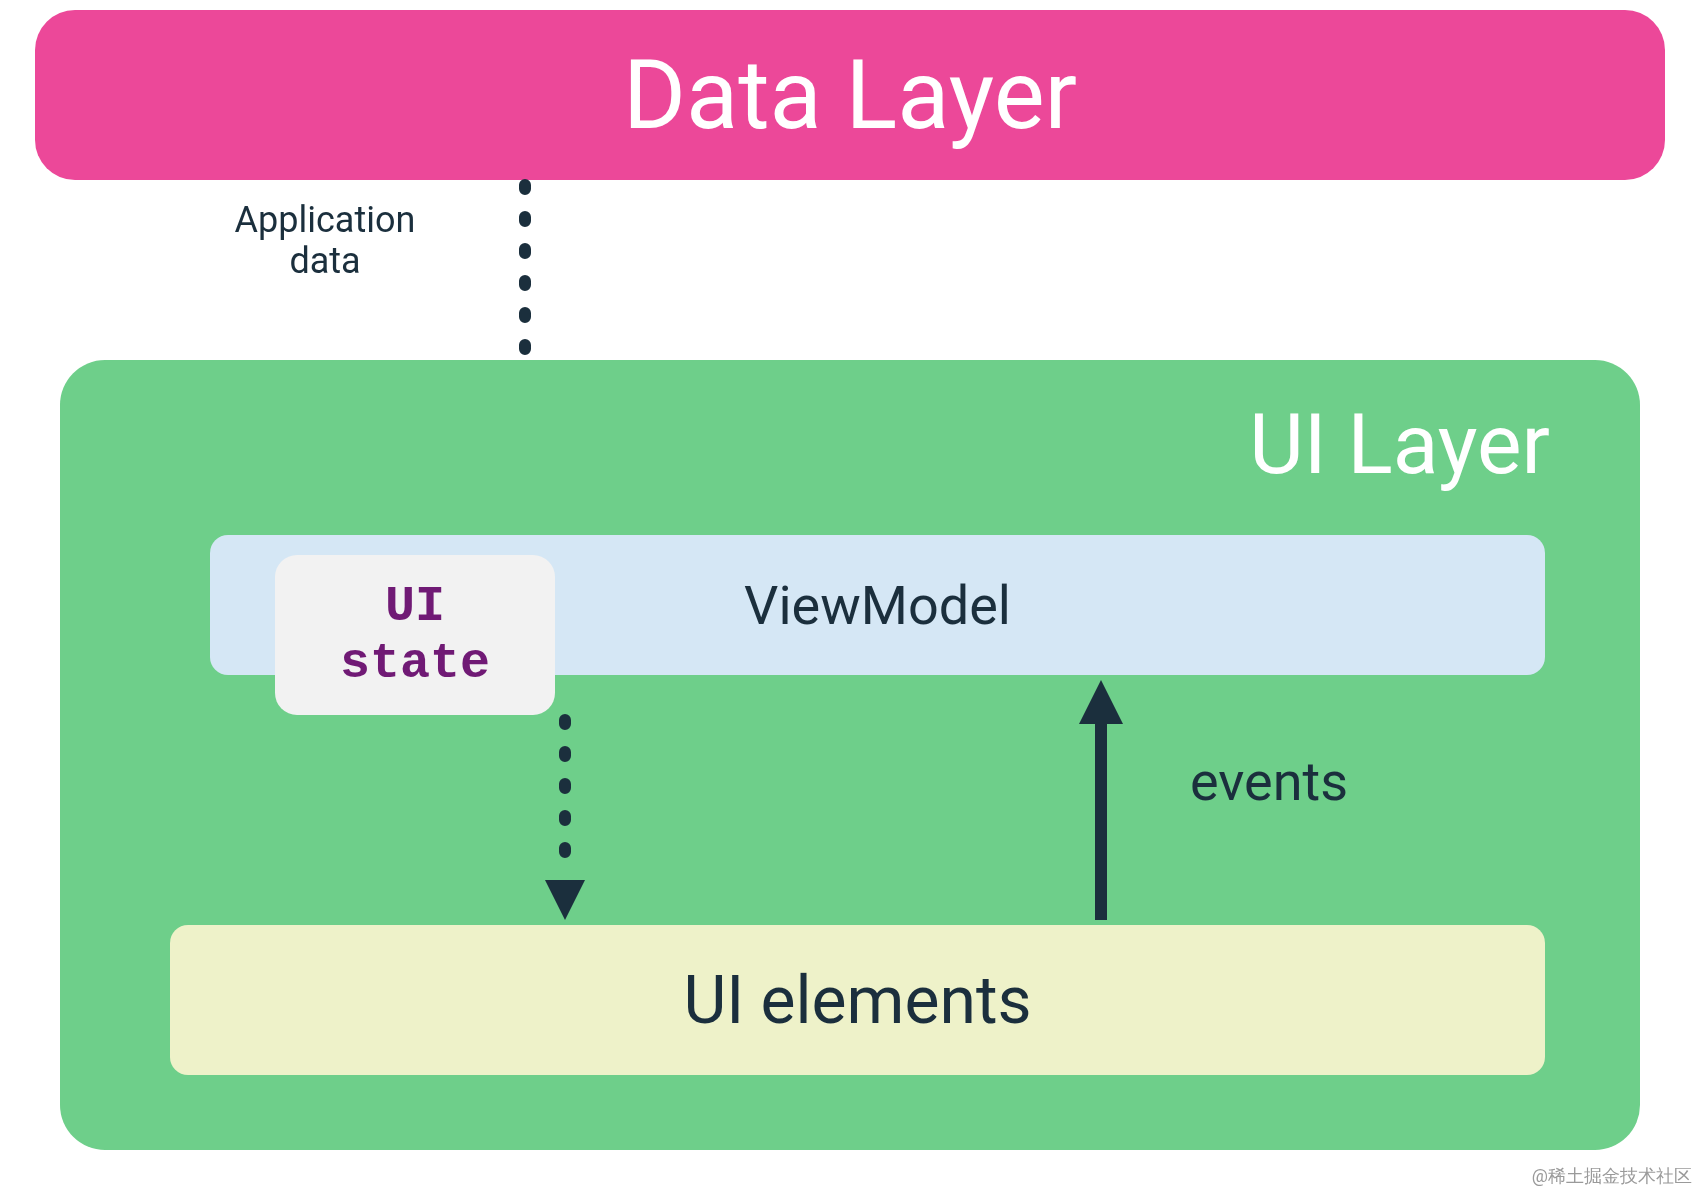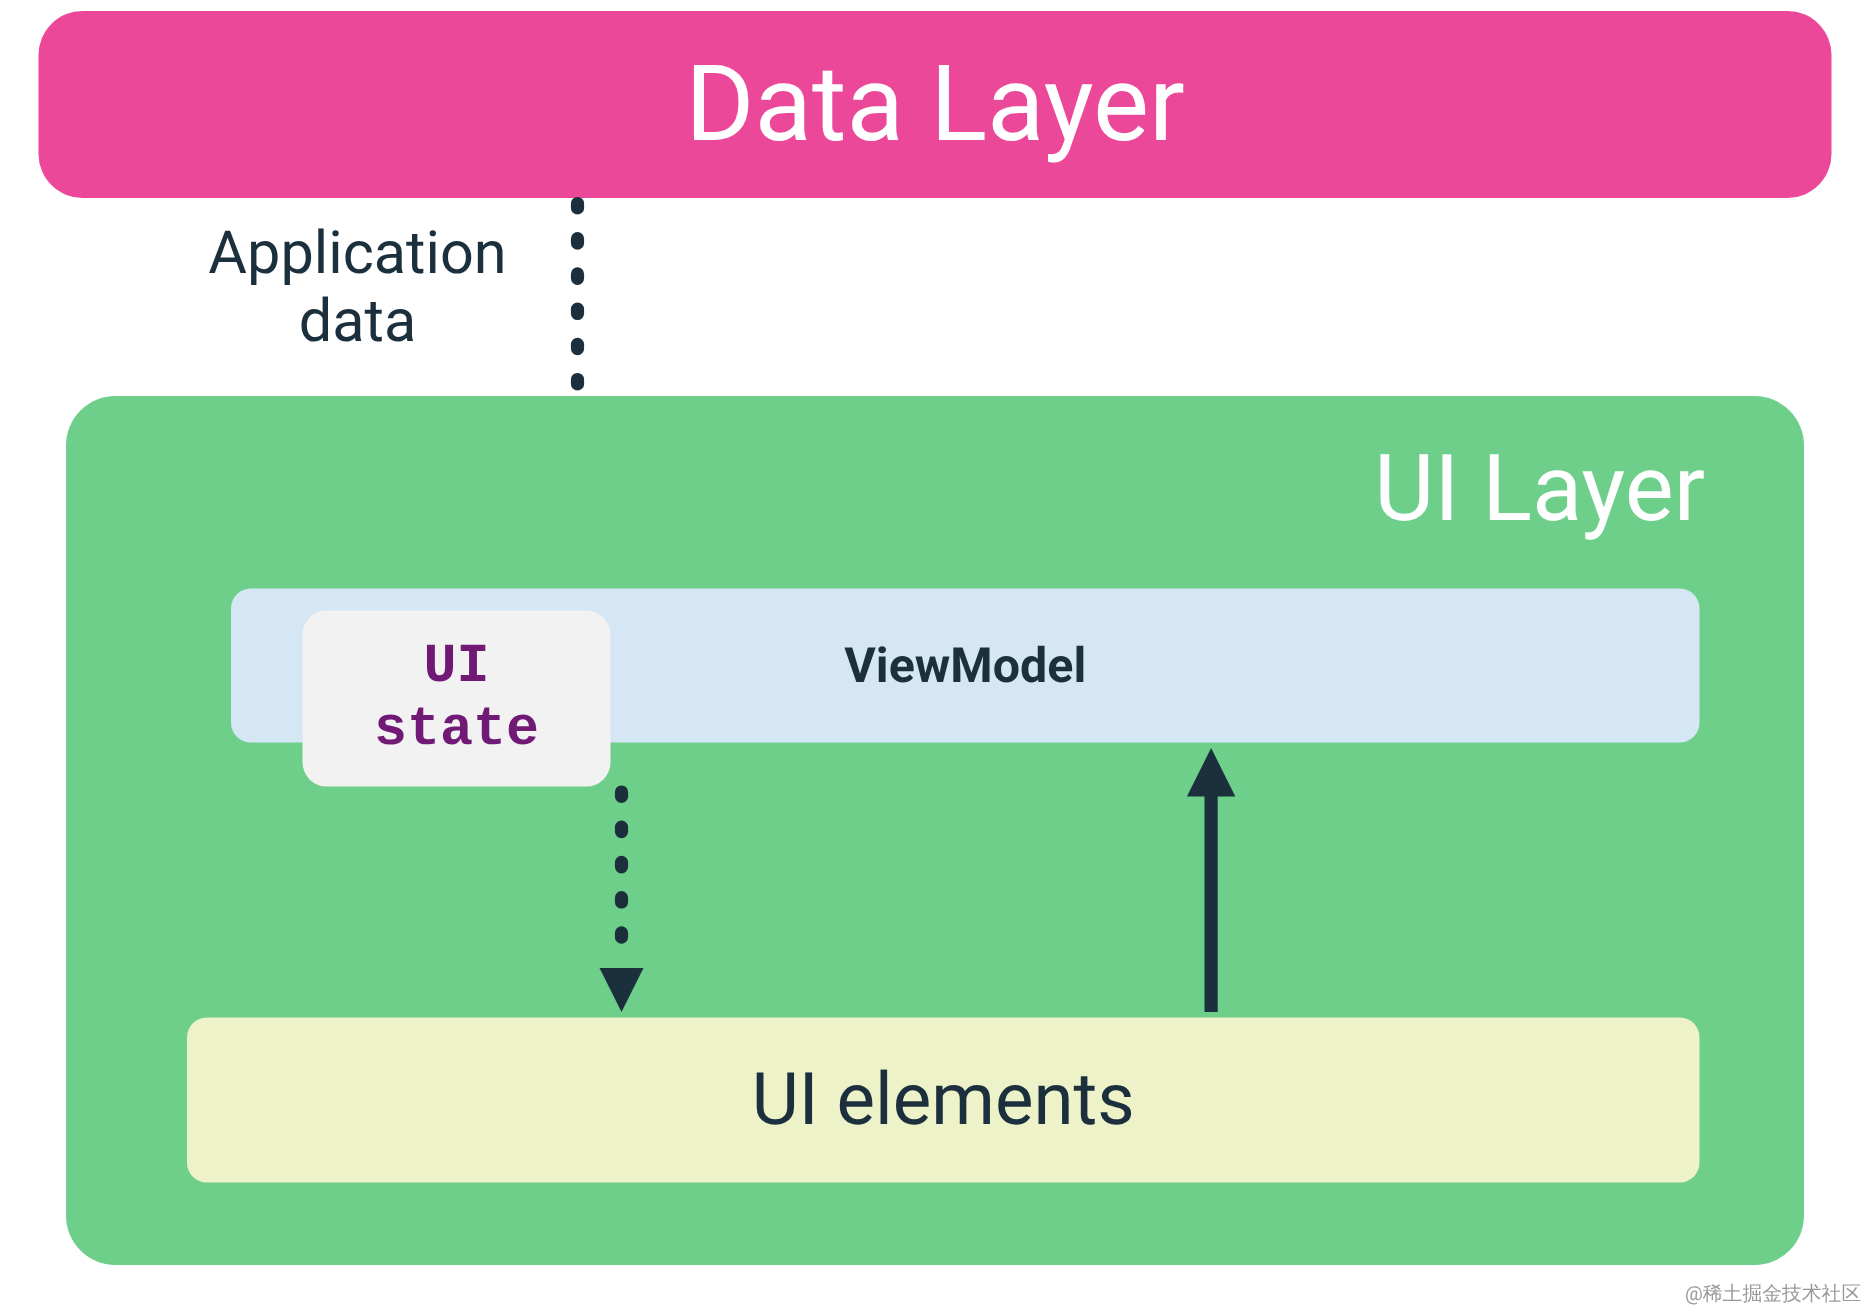--- a/index.html
+++ b/index.html
@@ -33,21 +33,21 @@
     font-size: 96px;
     font-weight: 400;
   }
   .app-data-label {
     position: absolute;
     left: 170px;
     top: 200px;
     width: 310px;
     text-align: center;
     color: #1b2f3d;
-    font-size: 54px;
+    font-size: 36px;
     line-height: 1.15;
   }
   .ui-layer {
     position: absolute;
     left: 60px;
     top: 360px;
     width: 1580px;
     height: 790px;
     background: #6ecf8a;
     border-radius: 45px;
@@ -67,22 +67,22 @@
     width: 1335px;
     height: 140px;
     background: #d5e7f5;
     border-radius: 18px;
     display: flex;
     align-items: center;
     justify-content: center;
   }
   .viewmodel-label {
     color: #1b2f3d;
-    font-size: 44px;
-    font-weight: 700;
+    font-size: 54px;
+    font-weight: 400;
   }
   .ui-state-box {
     position: absolute;
     left: 215px;
     top: 195px;
     width: 280px;
     height: 160px;
     background: #f2f2f2;
     border-radius: 22px;
     display: flex;
@@ -164,20 +164,21 @@
     <svg class="arrow" style="left:485px; top:360px;" width="40" height="200">
       <line x1="20" y1="0" x2="20" y2="160" stroke="#1b2f3d" stroke-width="12" stroke-linecap="round" stroke-dasharray="4 28"></line>
       <polygon points="20,200 0,160 40,160" fill="#1b2f3d"></polygon>
     </svg>
 
     <svg class="arrow" style="left:1019px; top:320px;" width="44" height="240">
       <polygon points="22,0 0,44 44,44" fill="#1b2f3d"></polygon>
       <line x1="22" y1="40" x2="22" y2="240" stroke="#1b2f3d" stroke-width="12"></line>
     </svg>
 
+    <div class="events-label">events</div>
 
     <div class="ui-elements-box">
       <div class="ui-elements-label">UI elements</div>
     </div>
   </div>
 
   <div class="watermark">@稀土掘金技术社区</div>
 </div>
 
 </body></html>

